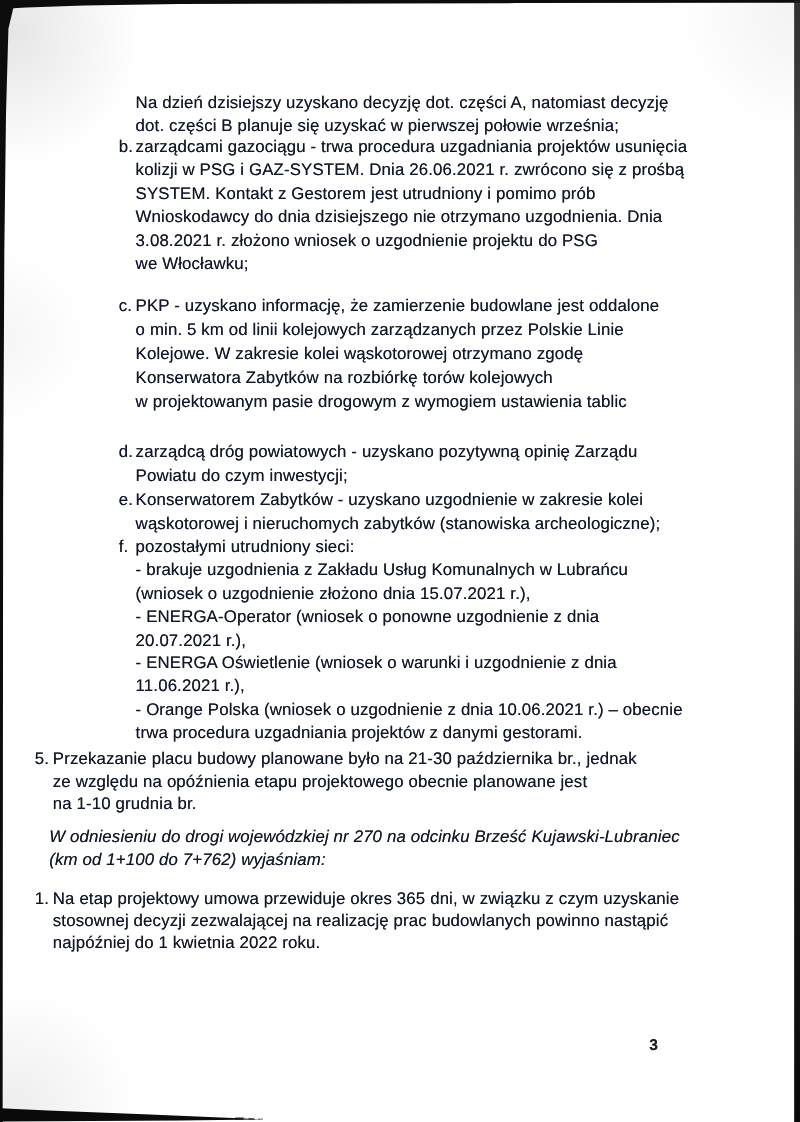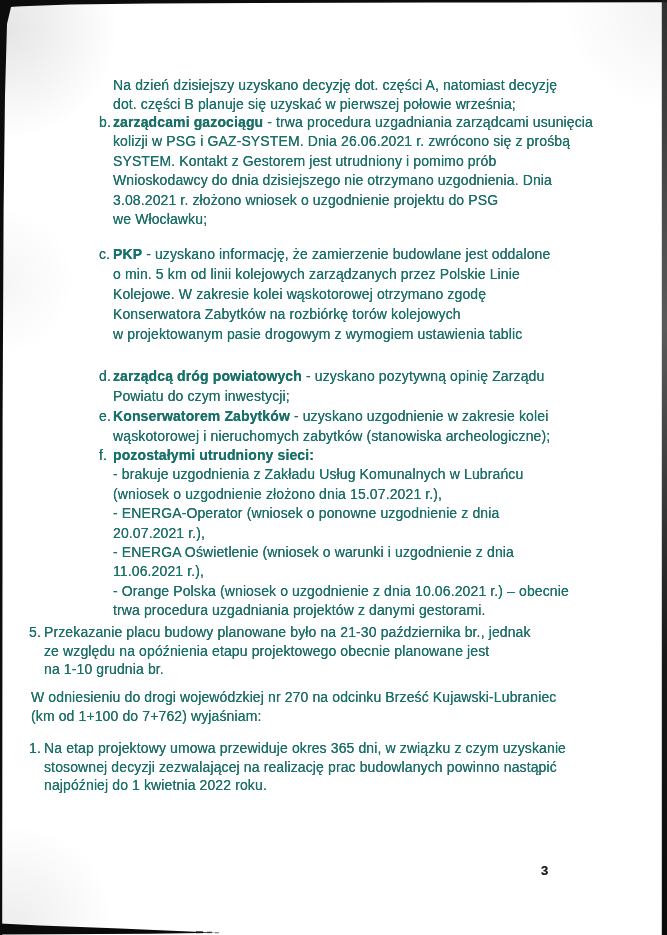--- a/index.html
+++ b/index.html
@@ -15,35 +15,35 @@
     content:"";position:absolute;inset:0;pointer-events:none;
     background:
       radial-gradient(circle at 1% 3%, rgba(0,0,0,0.10), rgba(0,0,0,0) 10%),
       radial-gradient(circle at 0% 30%, rgba(0,0,0,0.04), rgba(0,0,0,0) 8%),
       radial-gradient(circle at 100% 1%, rgba(0,0,0,0.05), rgba(0,0,0,0) 9%),
       radial-gradient(circle at 2% 99%, rgba(0,0,0,0.07), rgba(0,0,0,0) 9%);
   }
   .scan-edges{position:absolute;top:0;left:0;z-index:3;pointer-events:none;}
   .doc{
     position:absolute;inset:0;z-index:2;
-    color:#0f766e;
+    color:#0f172a;
     font-size:14px;
     letter-spacing:0.12px;
     text-shadow:0 0 0.55px rgba(25,25,25,0.75);
     padding-left:16px;
   }
   .block{position:absolute;}
   .lh-a .line{line-height:19.4px;}
   .lh-b .line{line-height:20px;}
   .lh-c .line{line-height:18.6px;}
   .line{position:relative;white-space:nowrap;}
   .marker{position:absolute;}
   .m-letter{left:-14px;}
   .m-num{left:-15px;}
-  .bold{font-weight:bold;}
+  .bold{font-weight:normal;}
   .pagenum{
     position:absolute;left:541px;top:863px;z-index:2;
     color:#1d1d1d;font-size:13px;font-weight:bold;
     text-shadow:0 0 0.55px rgba(25,25,25,0.75);
   }
 </style>
 </head>
 <body>
 
 <div class="page">
@@ -72,21 +72,21 @@
 
   <div class="doc">
 
     <div class="block lh-a" style="top:76px;left:113px;">
       <div class="line">Na dzień dzisiejszy uzyskano decyzję dot. części A, natomiast decyzję</div>
       <div class="line">dot. części B planuje się uzyskać w pierwszej połowie września;</div>
     </div>
 
     <div class="block lh-a" style="top:113px;left:113px;">
       <div class="line">
-        <span class="marker m-letter">b.</span><span class="bold">zarządcami gazociągu</span><span> - trwa procedura uzgadniania zarządcami usunięcia</span>
+        <span class="marker m-letter">b.</span><span class="bold">zarządcami gazociągu</span><span> - trwa procedura uzgadniania projektów usunięcia</span>
       </div>
       <div class="line">kolizji w PSG i GAZ-SYSTEM. Dnia 26.06.2021 r. zwrócono się z prośbą</div>
       <div class="line">SYSTEM. Kontakt z Gestorem jest utrudniony i pomimo prób</div>
       <div class="line">Wnioskodawcy do dnia dzisiejszego nie otrzymano uzgodnienia. Dnia</div>
       <div class="line">3.08.2021 r. złożono wniosek o uzgodnienie projektu do PSG</div>
       <div class="line">we Włocławku;</div>
     </div>
 
     <div class="block lh-b" style="top:244px;left:113px;">
       <div class="line">
@@ -127,21 +127,21 @@
     </div>
 
     <div class="block lh-c" style="top:623px;left:44px;">
       <div class="line">
         <span class="marker m-num">5.</span><span>Przekazanie placu budowy planowane było na 21-30 października br., jednak</span>
       </div>
       <div class="line">ze względu na opóźnienia etapu projektowego obecnie planowane jest</div>
       <div class="line">na 1-10 grudnia br.</div>
     </div>
 
-    <div class="block lh-c" style="top:688px;left:31px;">
+    <div class="block lh-c" style="top:688px;left:41px;font-style:italic;">
       <div class="line">W odniesieniu do drogi wojewódzkiej nr 270 na odcinku Brześć Kujawski-Lubraniec</div>
       <div class="line">(km od 1+100 do 7+762) wyjaśniam:</div>
     </div>
 
     <div class="block lh-c" style="top:739px;left:44px;">
       <div class="line">
         <span class="marker m-num">1.</span><span>Na etap projektowy umowa przewiduje okres 365 dni, w związku z czym uzyskanie</span>
       </div>
       <div class="line">stosownej decyzji zezwalającej na realizację prac budowlanych powinno nastąpić</div>
       <div class="line">najpóźniej do 1 kwietnia 2022 roku.</div>

